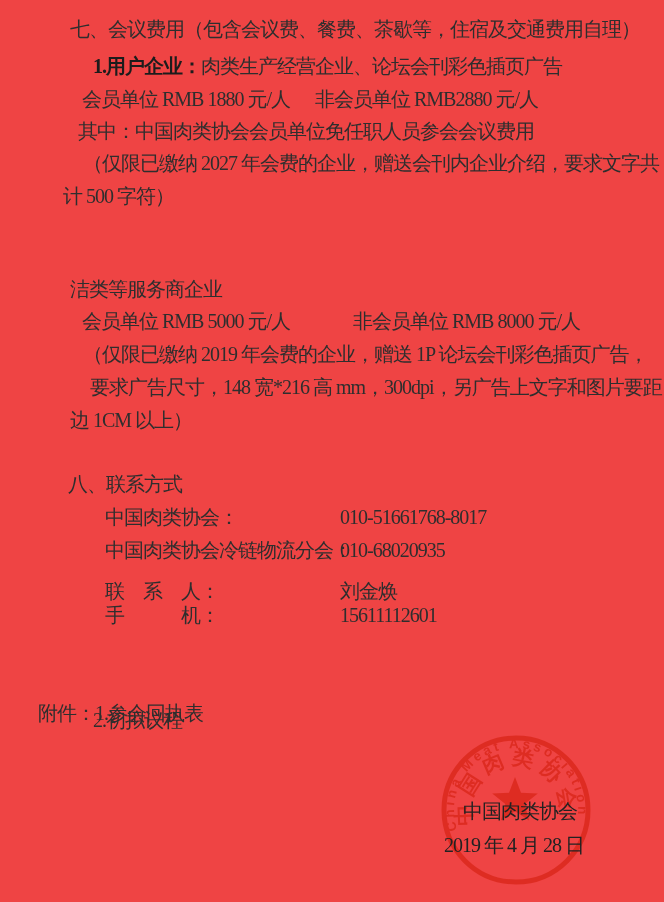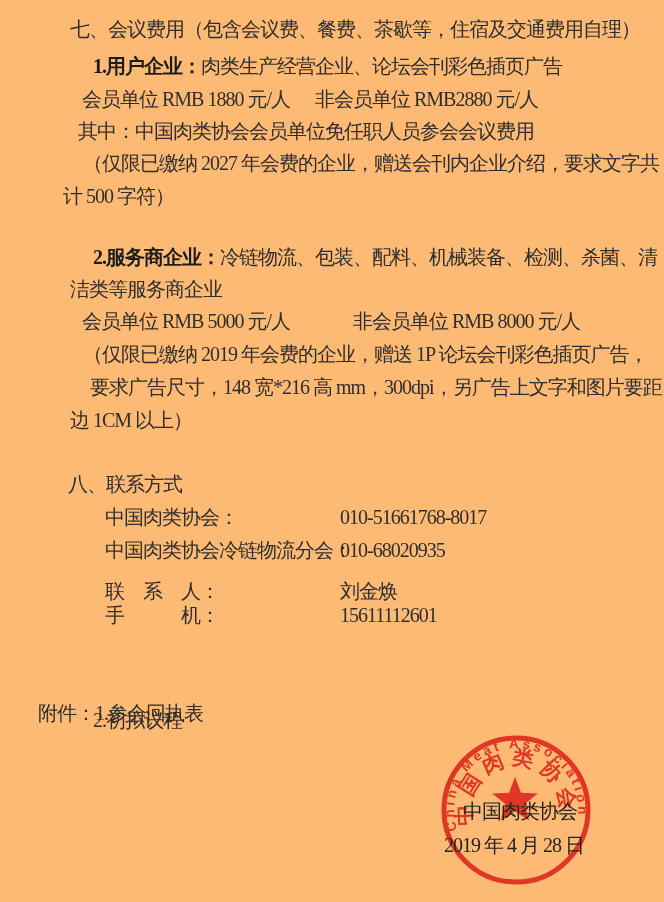--- a/index.html
+++ b/index.html
@@ -1,21 +1,21 @@
 <!DOCTYPE html>
 <html><head>
 <meta charset="utf-8">
 <style>
   html, body { margin: 0; padding: 0; background: #888; }
   .page {
     position: relative;
     width: 664px;
     height: 902px;
     margin: 0 auto;
-    background: #fdba74;
+    background: #ef4444;
     overflow: hidden;
     font-family: "Liberation Serif", "DejaVu Serif", serif;
     color: #2e2e2e;
   }
   .line {
     position: absolute;
     white-space: nowrap;
     font-size: 20px;
     letter-spacing: -1px;
     line-height: 24px;
@@ -50,23 +50,20 @@
   <div class="line" style="left:82px; top:87px;">
     <span class="fee-member-1">会员单位 RMB 1880 元/人</span><span>非会员单位 RMB2880 元/人</span>
   </div>
 
   <div class="line" style="left:78px; top:119px;">其中：中国肉类协会会员单位免任职人员参会会议费用</div>
 
   <div class="line" style="left:83px; top:151px;">（仅限已缴纳 2027 年会费的企业，赠送会刊内企业介绍，要求文字共</div>
 
   <div class="line" style="left:63px; top:184px;">计 500 字符）</div>
 
-  <div class="line" style="left:93px; top:245px;">
-    <span class="bold">2.服务商企业：</span><span>冷链物流、包装、配料、机械装备、检测、杀菌、清</span>
-  </div>
 
   <div class="line" style="left:70px; top:277px;">洁类等服务商企业</div>
 
   <div class="line" style="left:82px; top:309px;">
     <span class="fee-member-2">会员单位 RMB 5000 元/人</span><span>非会员单位 RMB 8000 元/人</span>
   </div>
 
   <div class="line" style="left:83px; top:342px;">（仅限已缴纳 2019 年会费的企业，赠送 1P 论坛会刊彩色插页广告，</div>
 
   <div class="line" style="left:90px; top:375px;">要求广告尺寸，148 宽*216 高 mm，300dpi，另广告上文字和图片要距</div>

